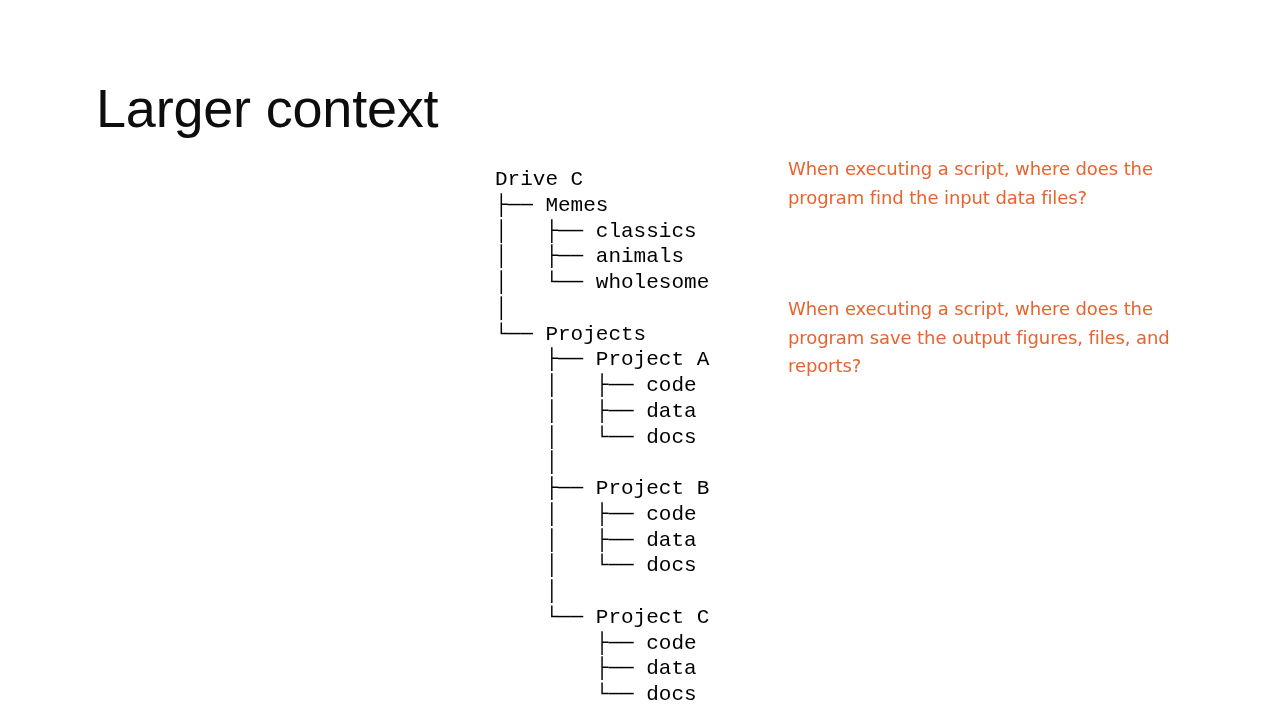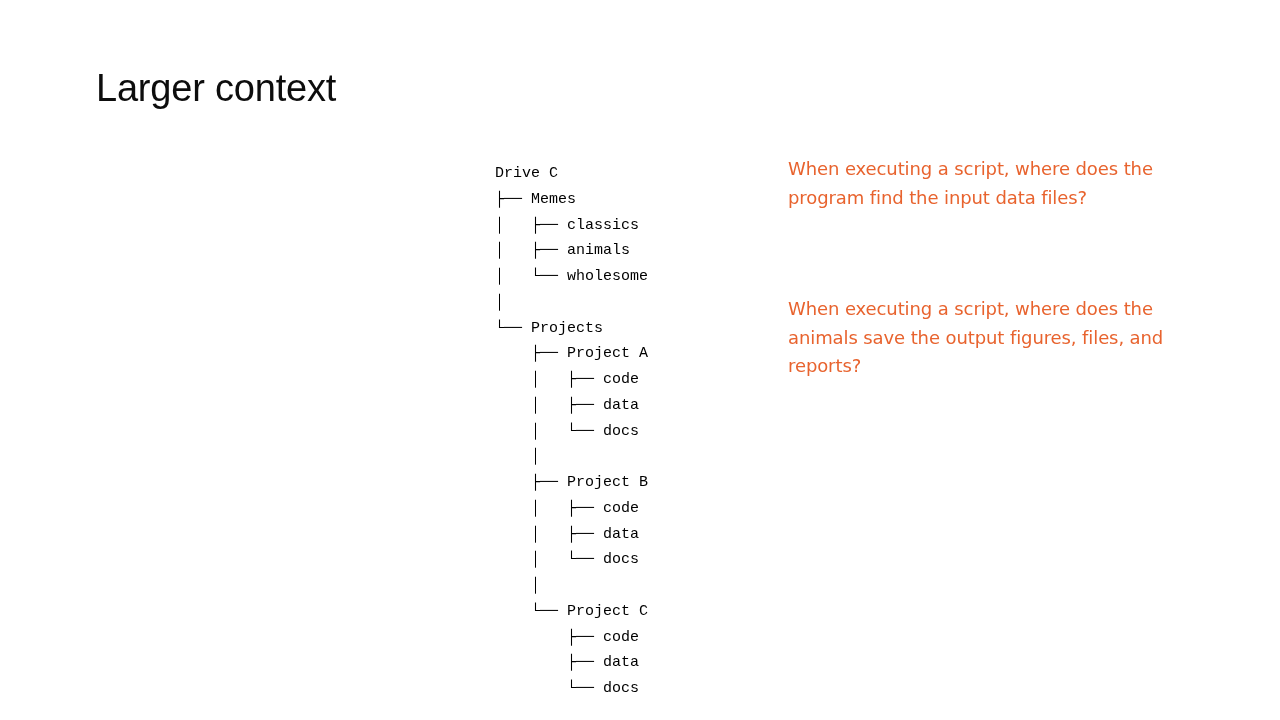--- a/index.html
+++ b/index.html
@@ -21,35 +21,35 @@
     inset: 0;
     background: #ffffff;
   }
 
   
   #slide-title {
     position: absolute;
     left: 96px;
     top: 42px;
     font-family: "Liberation Sans", sans-serif;
-    font-size: 38px;
+    font-size: 54px;
     font-weight: 400;
     line-height: 1.12;
     color: #0d0d0d;
     letter-spacing: -0.2px;
     white-space: pre;
   }
 
   
   #tree-block {
     position: absolute;
     left: 495px;
     top: 146px;
     font-family: "Liberation Mono", "DejaVu Sans Mono", monospace;
-    font-size: 15px;
+    font-size: 21px;
     line-height: 25.75px;
     color: #000000;
     white-space: pre;
     letter-spacing: 0px;
   }
   #tree-block .tree-line {
     white-space: pre;
     height: 25.75px;
     display: block;
   }
@@ -78,15 +78,15 @@
 <body>
 
 <div id="slide">
 
   <h1 id="slide-title">Larger context</h1>
 
   <pre id="tree-block"><span class="tree-line">Drive C</span><span class="tree-line">├── Memes</span><span class="tree-line">│   ├── classics</span><span class="tree-line">│   ├── animals</span><span class="tree-line">│   └── wholesome</span><span class="tree-line">│</span><span class="tree-line">└── Projects</span><span class="tree-line">    ├── Project A</span><span class="tree-line">    │   ├── code</span><span class="tree-line">    │   ├── data</span><span class="tree-line">    │   └── docs</span><span class="tree-line">    │</span><span class="tree-line">    ├── Project B</span><span class="tree-line">    │   ├── code</span><span class="tree-line">    │   ├── data</span><span class="tree-line">    │   └── docs</span><span class="tree-line">    │</span><span class="tree-line">    └── Project C</span><span class="tree-line">        ├── code</span><span class="tree-line">        ├── data</span><span class="tree-line">        └── docs</span></pre>
 
   <div class="annotation" id="annotation-input">When executing a script, where does the program find the input data files?</div>
 
-  <div class="annotation" id="annotation-output">When executing a script, where does the animals save the output figures, files, and reports?</div>
+  <div class="annotation" id="annotation-output">When executing a script, where does the program save the output figures, files, and reports?</div>
 
 </div>
 
 </body></html>

